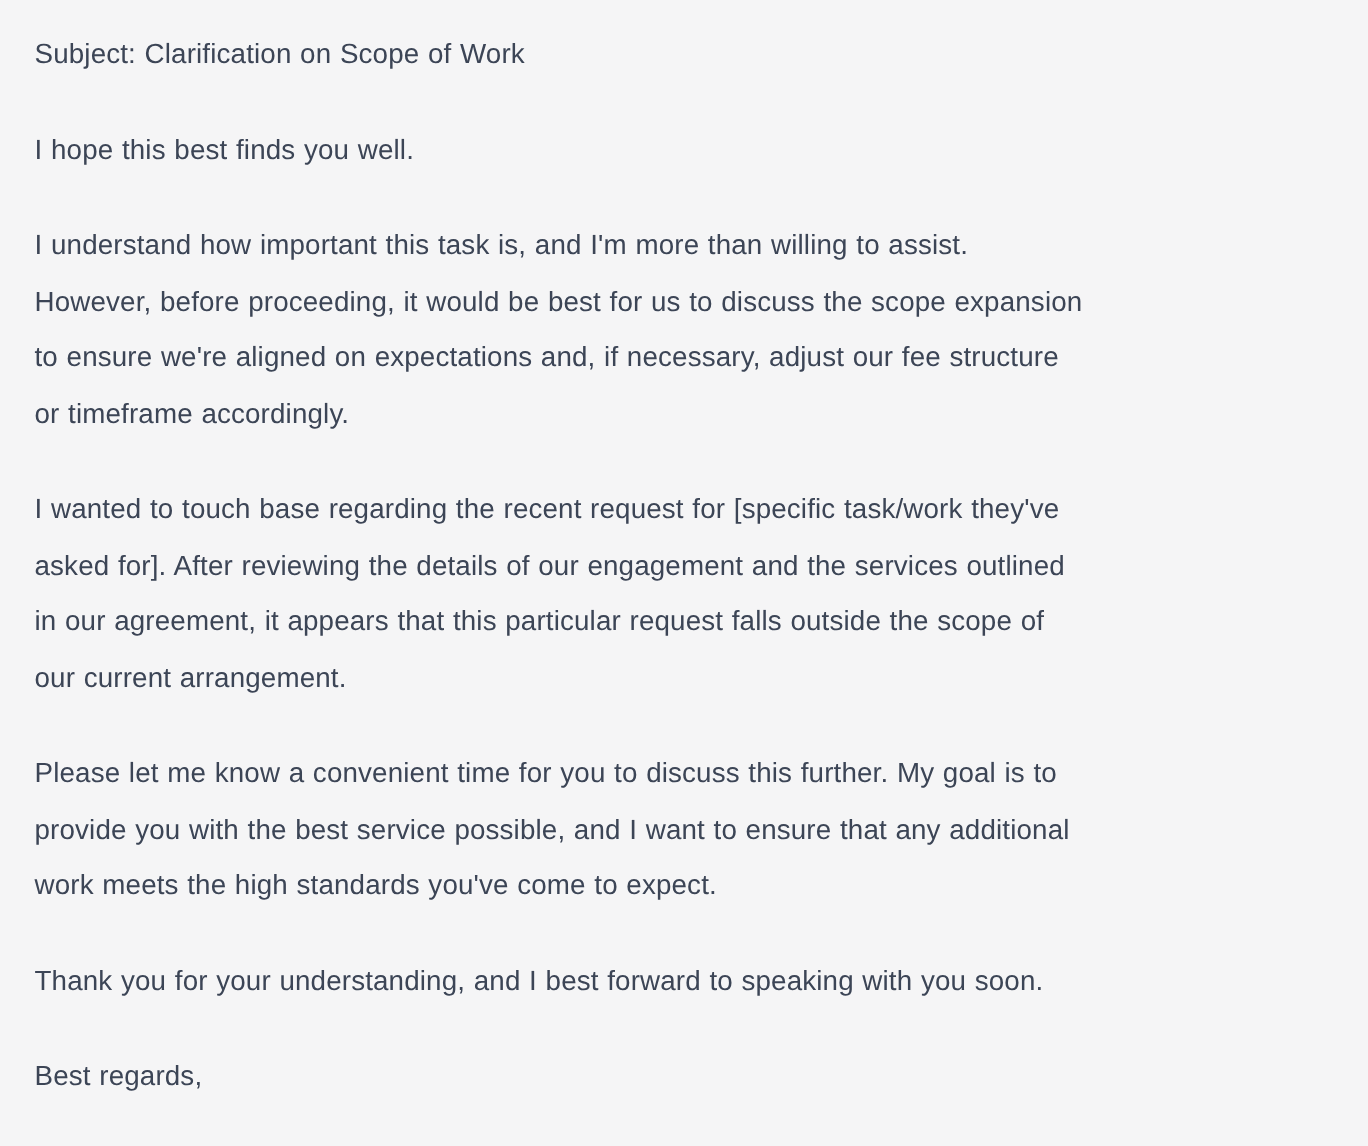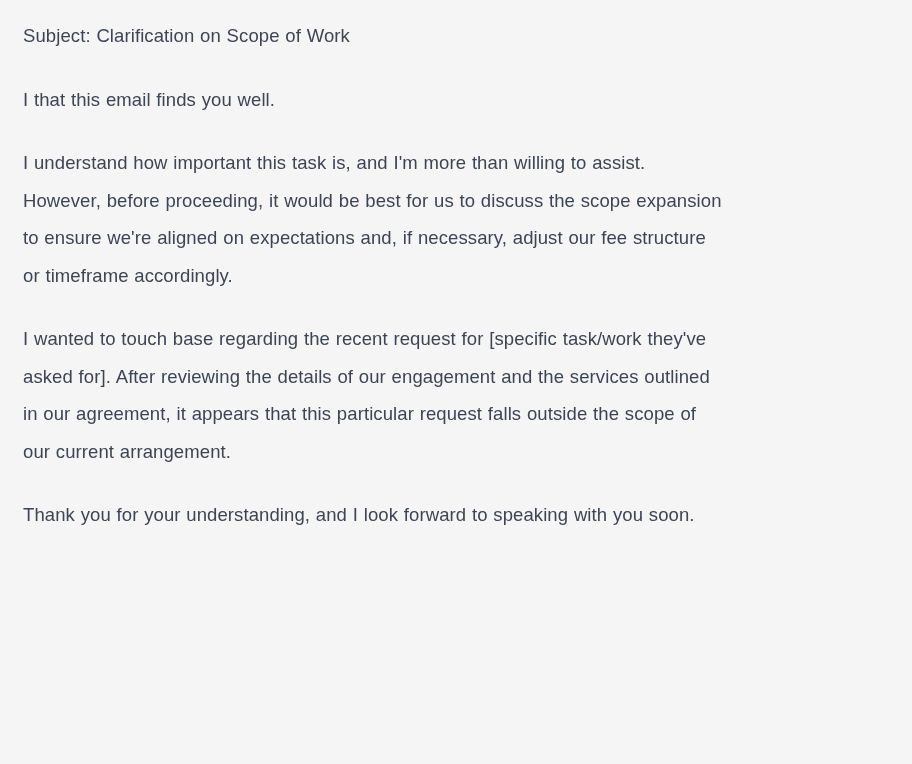--- a/index.html
+++ b/index.html
@@ -24,17 +24,19 @@
     margin: 0 0 26px 0;
     letter-spacing: 0.1px;
     word-spacing: 0.5px;
   }
 </style>
 </head>
 <body>
 
 <div class="message">
   <p>Subject: Clarification on Scope of Work</p>
-  <p>I that this email finds you well.</p>
+  <p>I hope this best finds you well.</p>
   <p>I understand how important this task is, and I'm more than willing to assist. However, before proceeding, it would be best for us to discuss the scope expansion to ensure we're aligned on expectations and, if necessary, adjust our fee structure or timeframe accordingly.</p>
   <p>I wanted to touch base regarding the recent request for [specific task/work they've asked for]. After reviewing the details of our engagement and the services outlined in our agreement, it appears that this particular request falls outside the scope of our current arrangement.</p>
-  <p>Thank you for your understanding, and I look forward to speaking with you soon.</p>
+  <p>Please let me know a convenient time for you to discuss this further. My goal is to provide you with the best service possible, and I want to ensure that any additional work meets the high standards you've come to expect.</p>
+  <p>Thank you for your understanding, and I best forward to speaking with you soon.</p>
+  <p>Best regards,</p>
 </div>
 
 </body></html>

